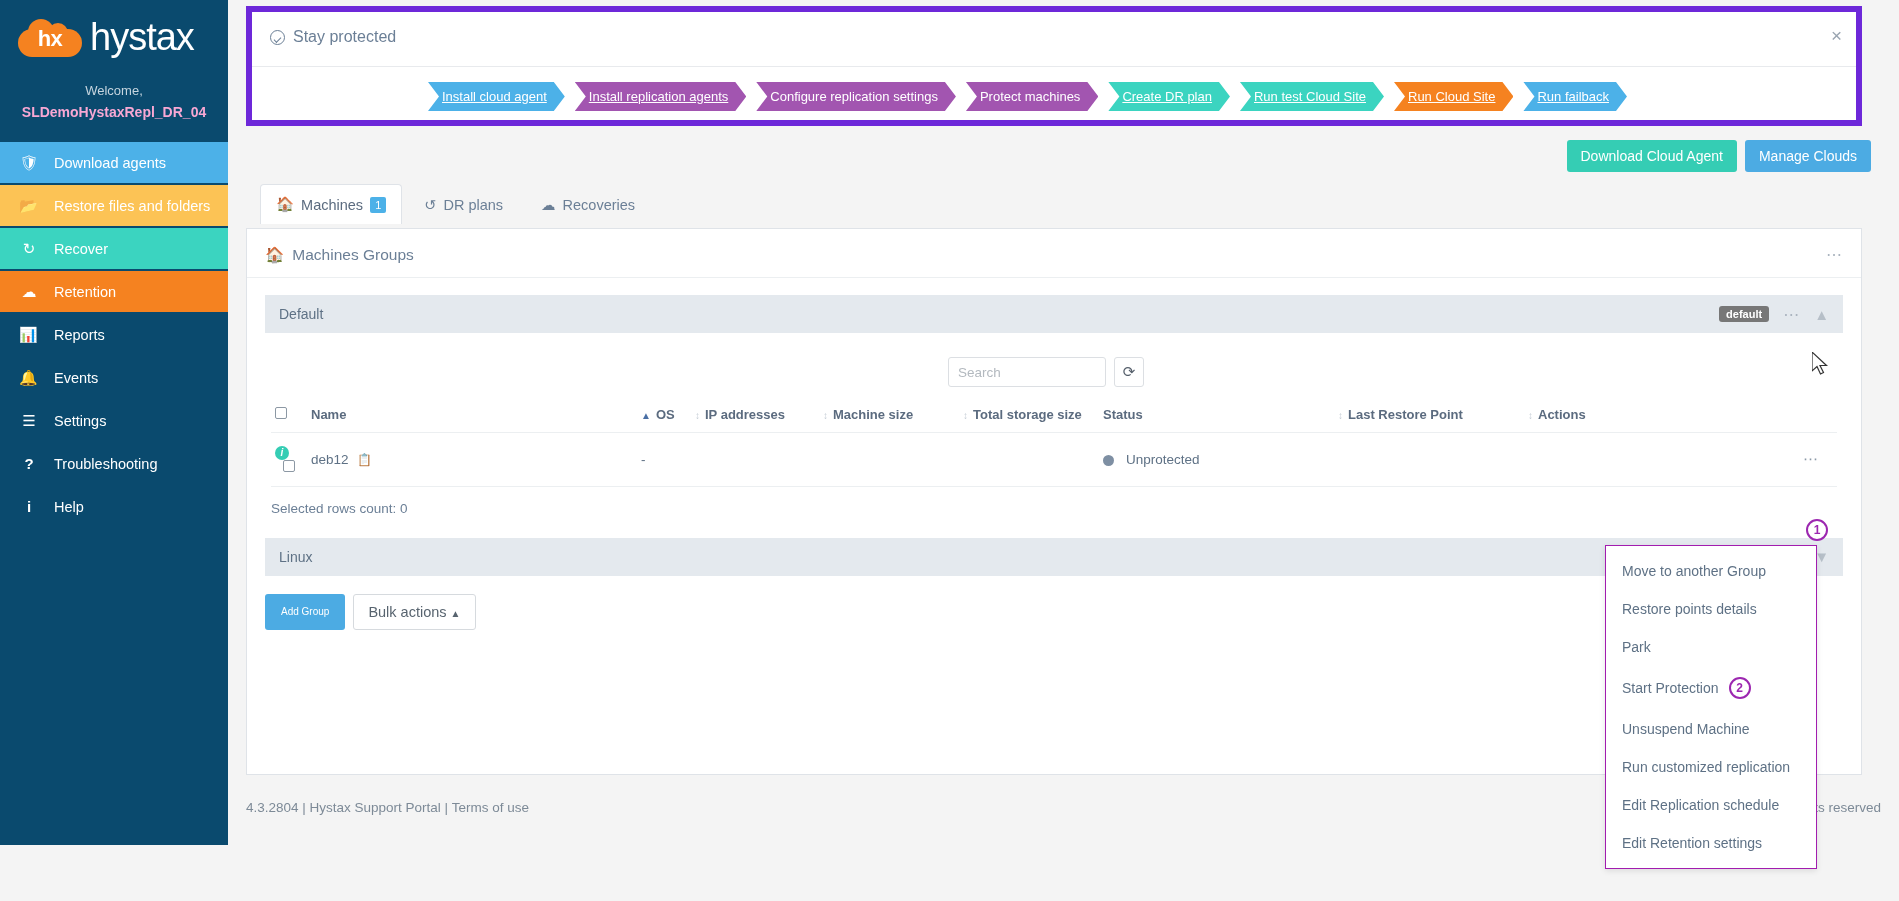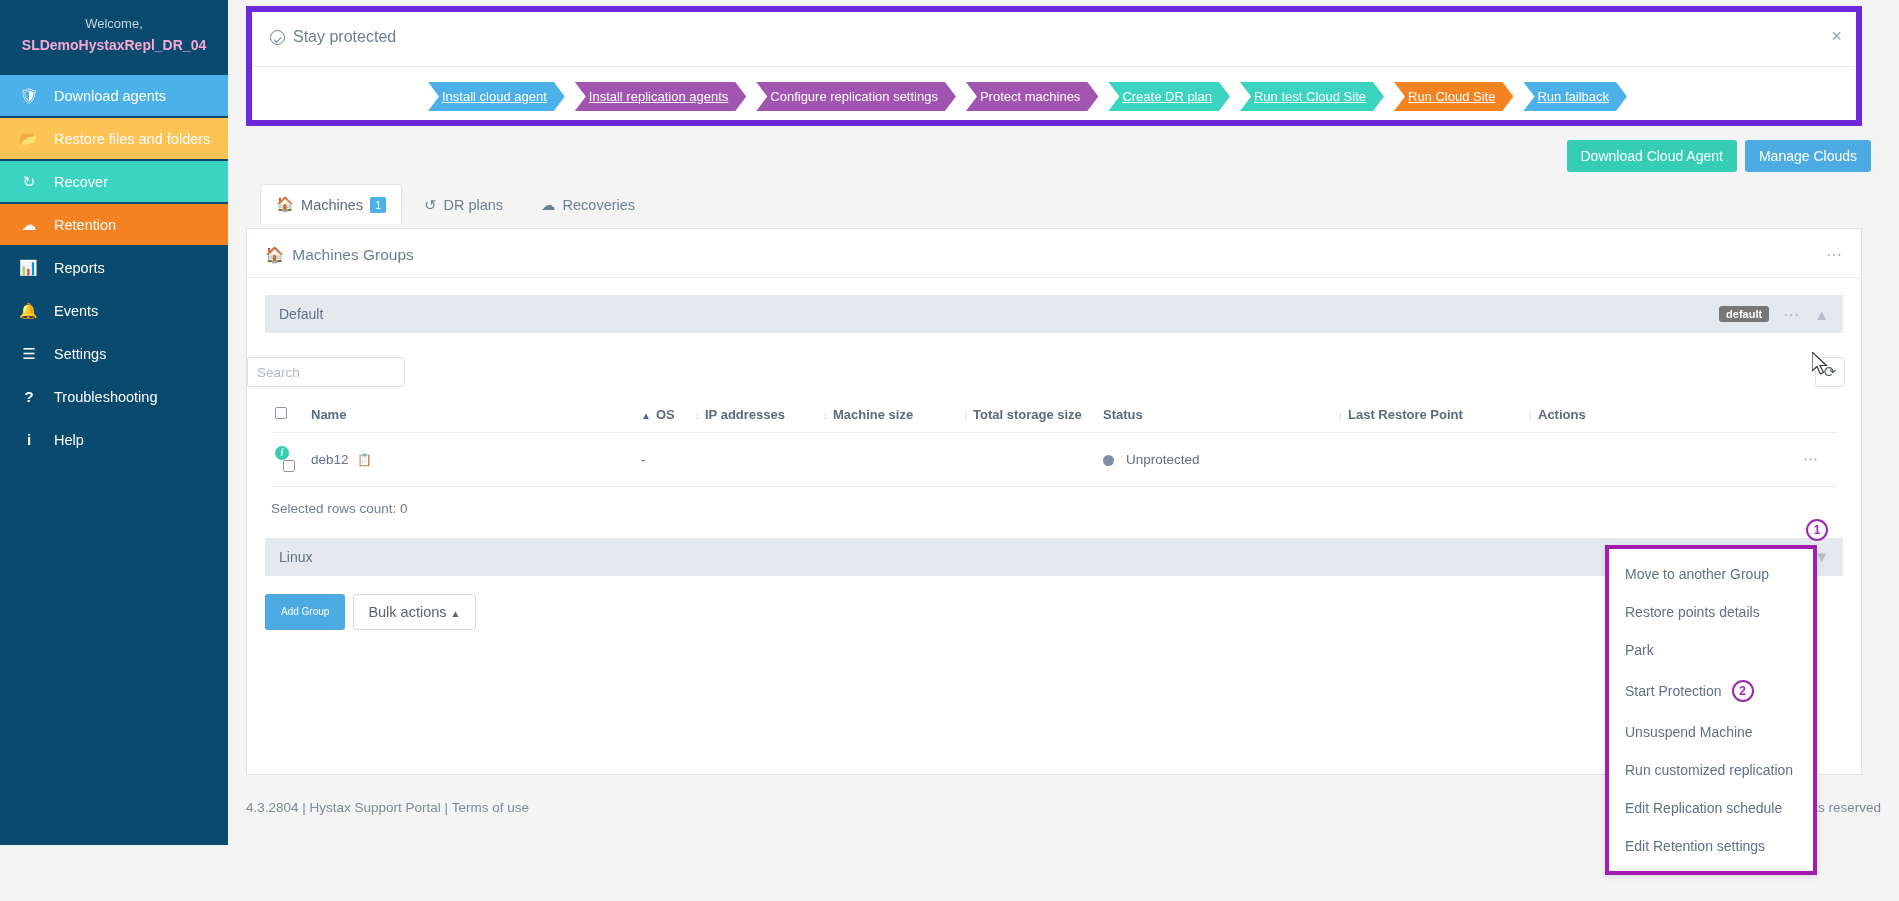--- a/index.html
+++ b/index.html
@@ -135,21 +135,21 @@
     margin: 17px 18px 0 18px; height: 38px; background:#e4e9ee; padding: 0 14px;
     font-size: 14px; color:#5e7185;
   }
   .grp-right { display:flex; align-items:center; gap:14px; }
   .tag-default {
     background:#777777; color:#fff; font-size:11px; font-weight:bold;
     padding: 2px 7px; border-radius:3px;
   }
   .chev { color:#b6bfc8; font-size: 15px; cursor:pointer; }
 
-  .search-bar { display:flex; justify-content:space-between; gap:8px; margin: 24px 16px 0 0; }
+  .search-bar { display:flex; justify-content:center; gap:8px; margin: 24px 16px 0 0; }
   .search-input {
     width: 158px; height: 30px; border:1px solid #dcdfe3; border-radius:3px;
     padding: 0 9px; font-size: 13.5px; color:#53616f; outline:none;
     font-family:"Liberation Sans", sans-serif;
   }
   .search-input::placeholder { color:#b3b9bf; }
   .refresh-btn {
     width: 30px; height:30px; border:1px solid #dcdfe3; border-radius:3px;
     background:#fff; display:flex; align-items:center; justify-content:center;
     cursor:pointer; color:#555f6b; font-size:15px;
@@ -191,21 +191,21 @@
   .footer-text {
     position:absolute; left:18px; top: 800px; font-size:13.5px; color:#7d8a97;
   }
   .footer-right {
     position:absolute; right: 18px; top: 800px; font-size:13.5px; color:#7d8a97;
   }
 
   
   .dropdown {
     position:absolute; left: 1605px; top: 545px; width: 212px;
-    background:#ffffff; border:4px solid #a21caf; box-shadow: 0 2px 6px rgba(0,0,0,0.10);
+    background:#ffffff; border:1px solid #a21caf; box-shadow: 0 2px 6px rgba(0,0,0,0.10);
     z-index: 40; padding: 6px 0 6px 0;
   }
   .dd-item {
     padding: 11px 16px; font-size: 14px; color:#5e7185; cursor:pointer;
     white-space: nowrap; display:flex; align-items:center; gap:10px;
   }
 
   .marker {
     width: 22px; height: 22px; border-radius:50%; border:2px solid #9c27b0;
     color:#9c27b0; font-size: 12px; display:inline-flex;
@@ -214,20 +214,29 @@
   .marker-abs { position:absolute; z-index:60; }
 
   .cursor { position:absolute; z-index: 70; }
 </style>
 </head>
 <body>
 
 <div class="page">
 
   <div class="sidebar">
+    <div class="logo-wrap">
+      <div class="logo-cloud">
+        <div class="c-body"></div>
+          <div class="c-bump1"></div>
+          <div class="c-bump2"></div>
+        <div class="c-text">hx</div>
+      </div>
+      <div class="logo-word">hystax</div>
+    </div>
 
     <div class="welcome">
       <span>Welcome,</span>
       <span class="uname">SLDemoHystaxRepl_DR_04</span>
     </div>
 
     <div class="nav">
       <div class="nav-item blue">
         <span class="nav-ico">🛡</span>
         <span>Download agents</span>

